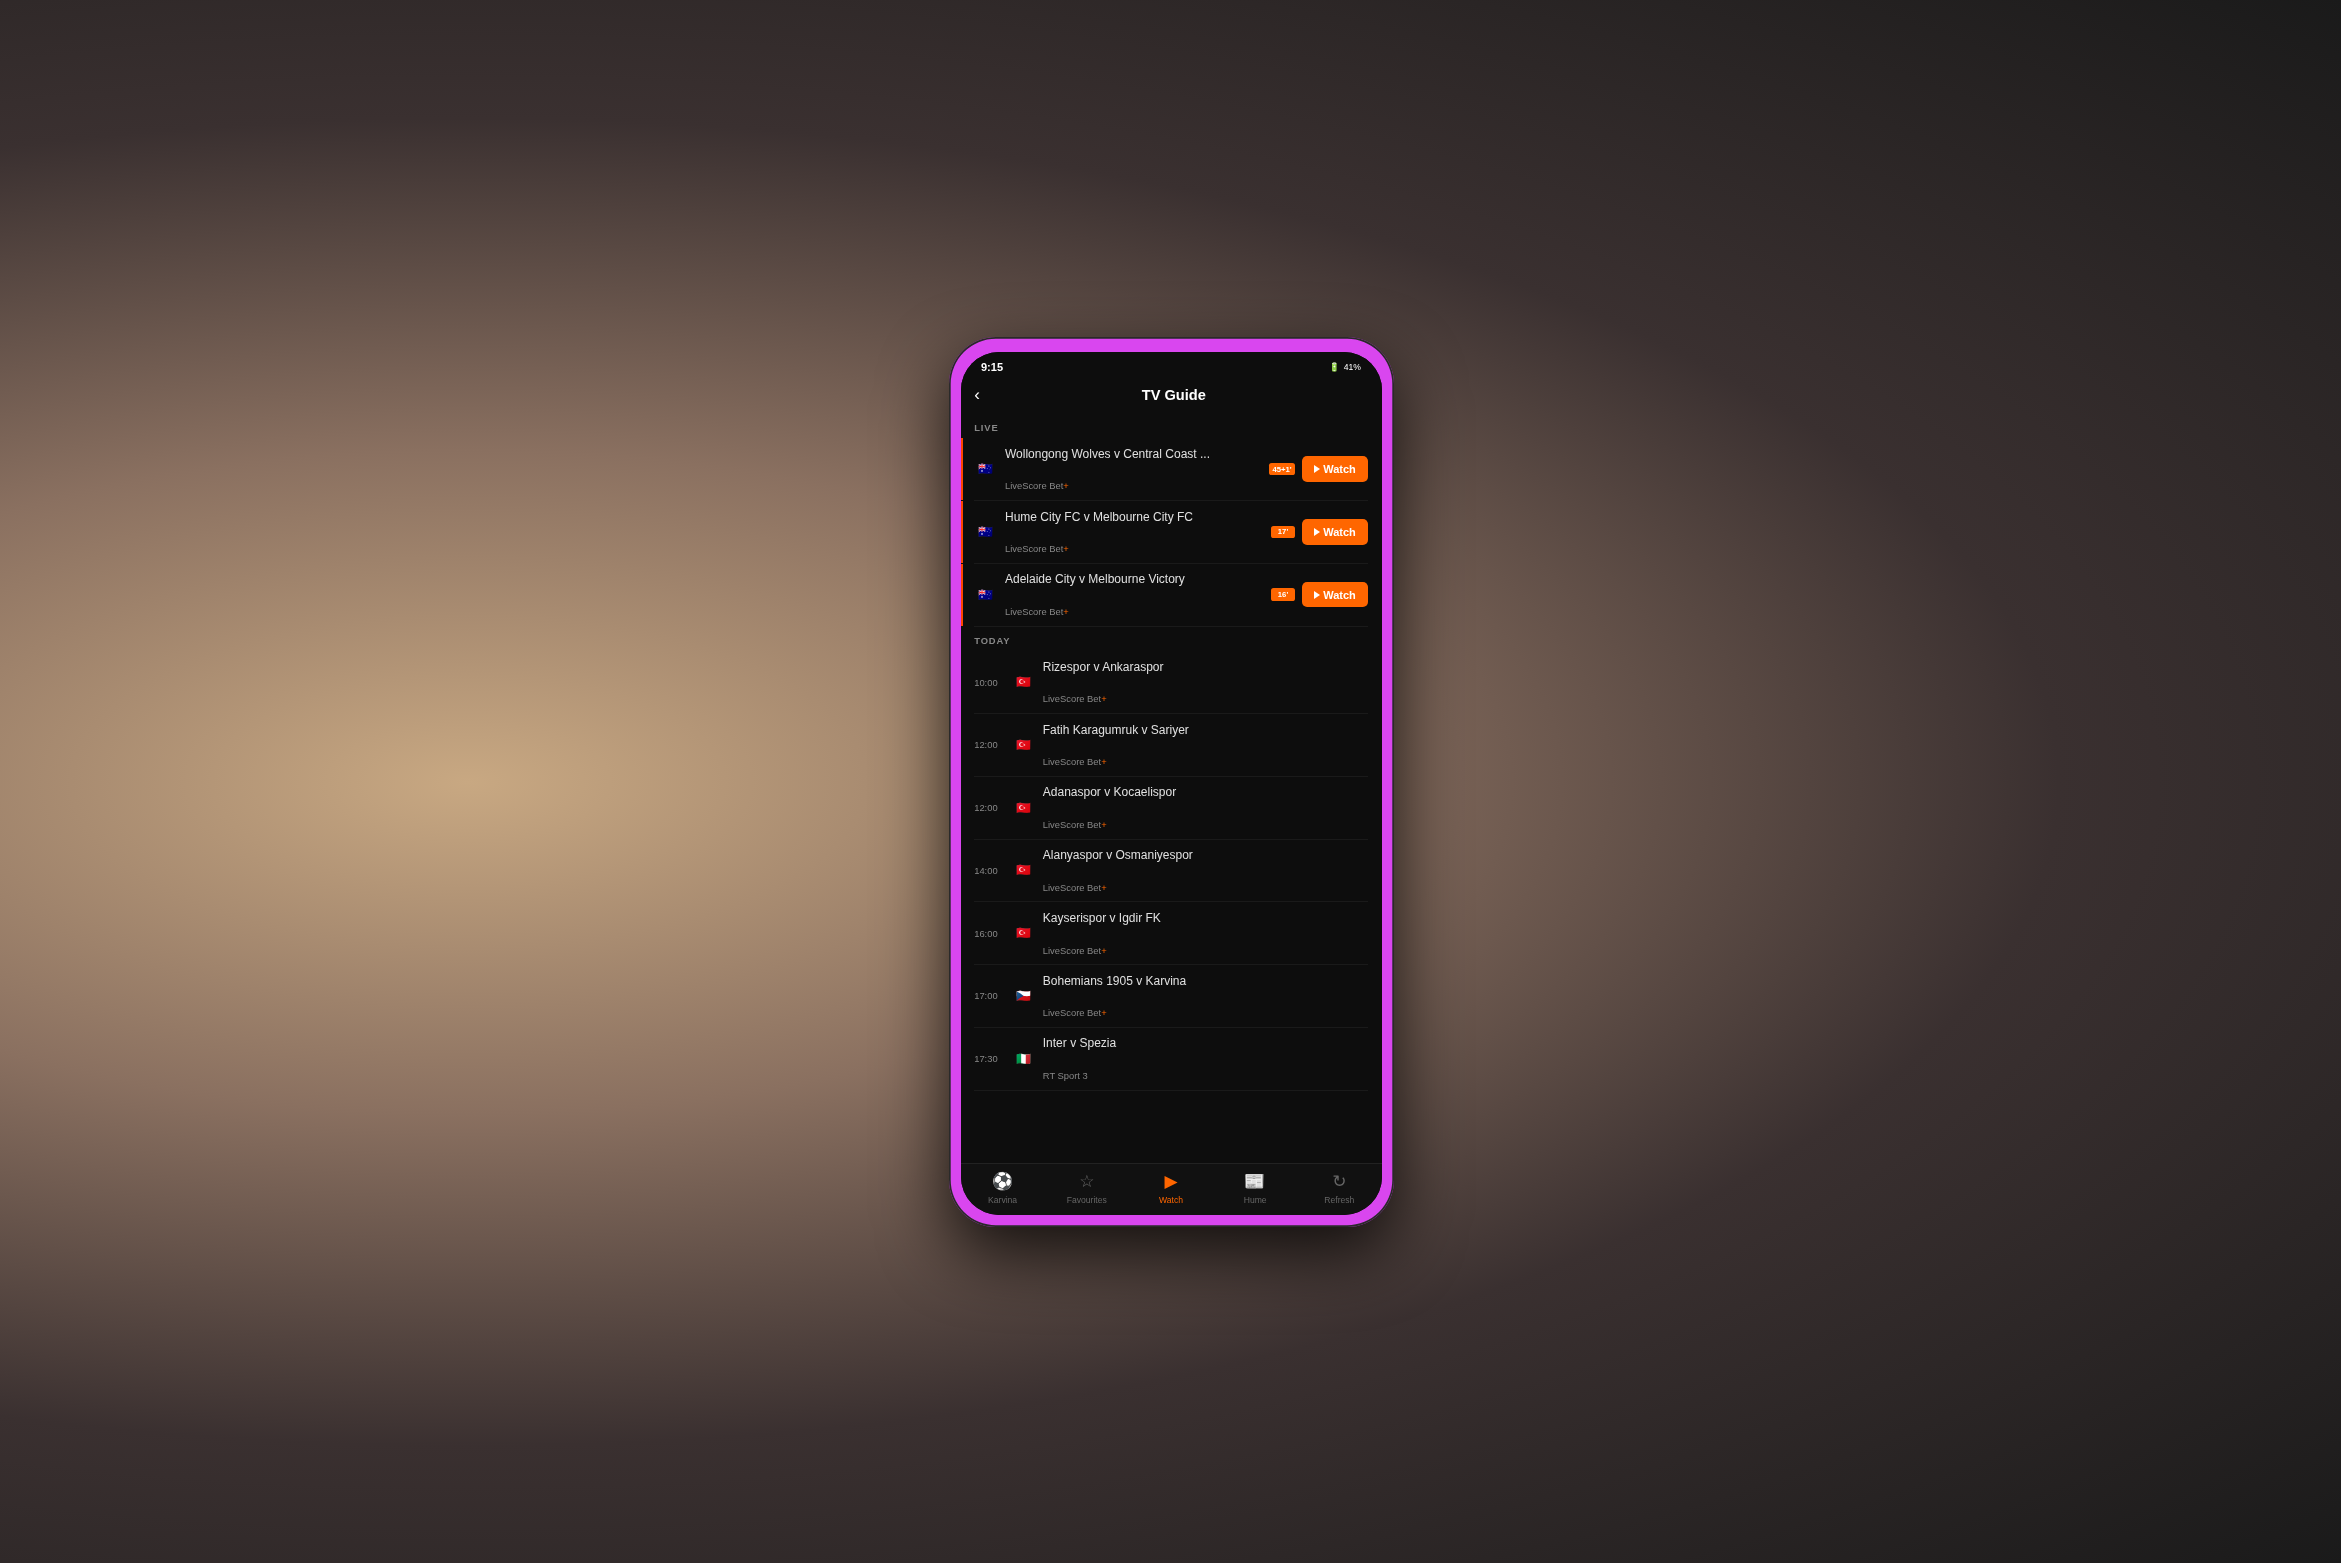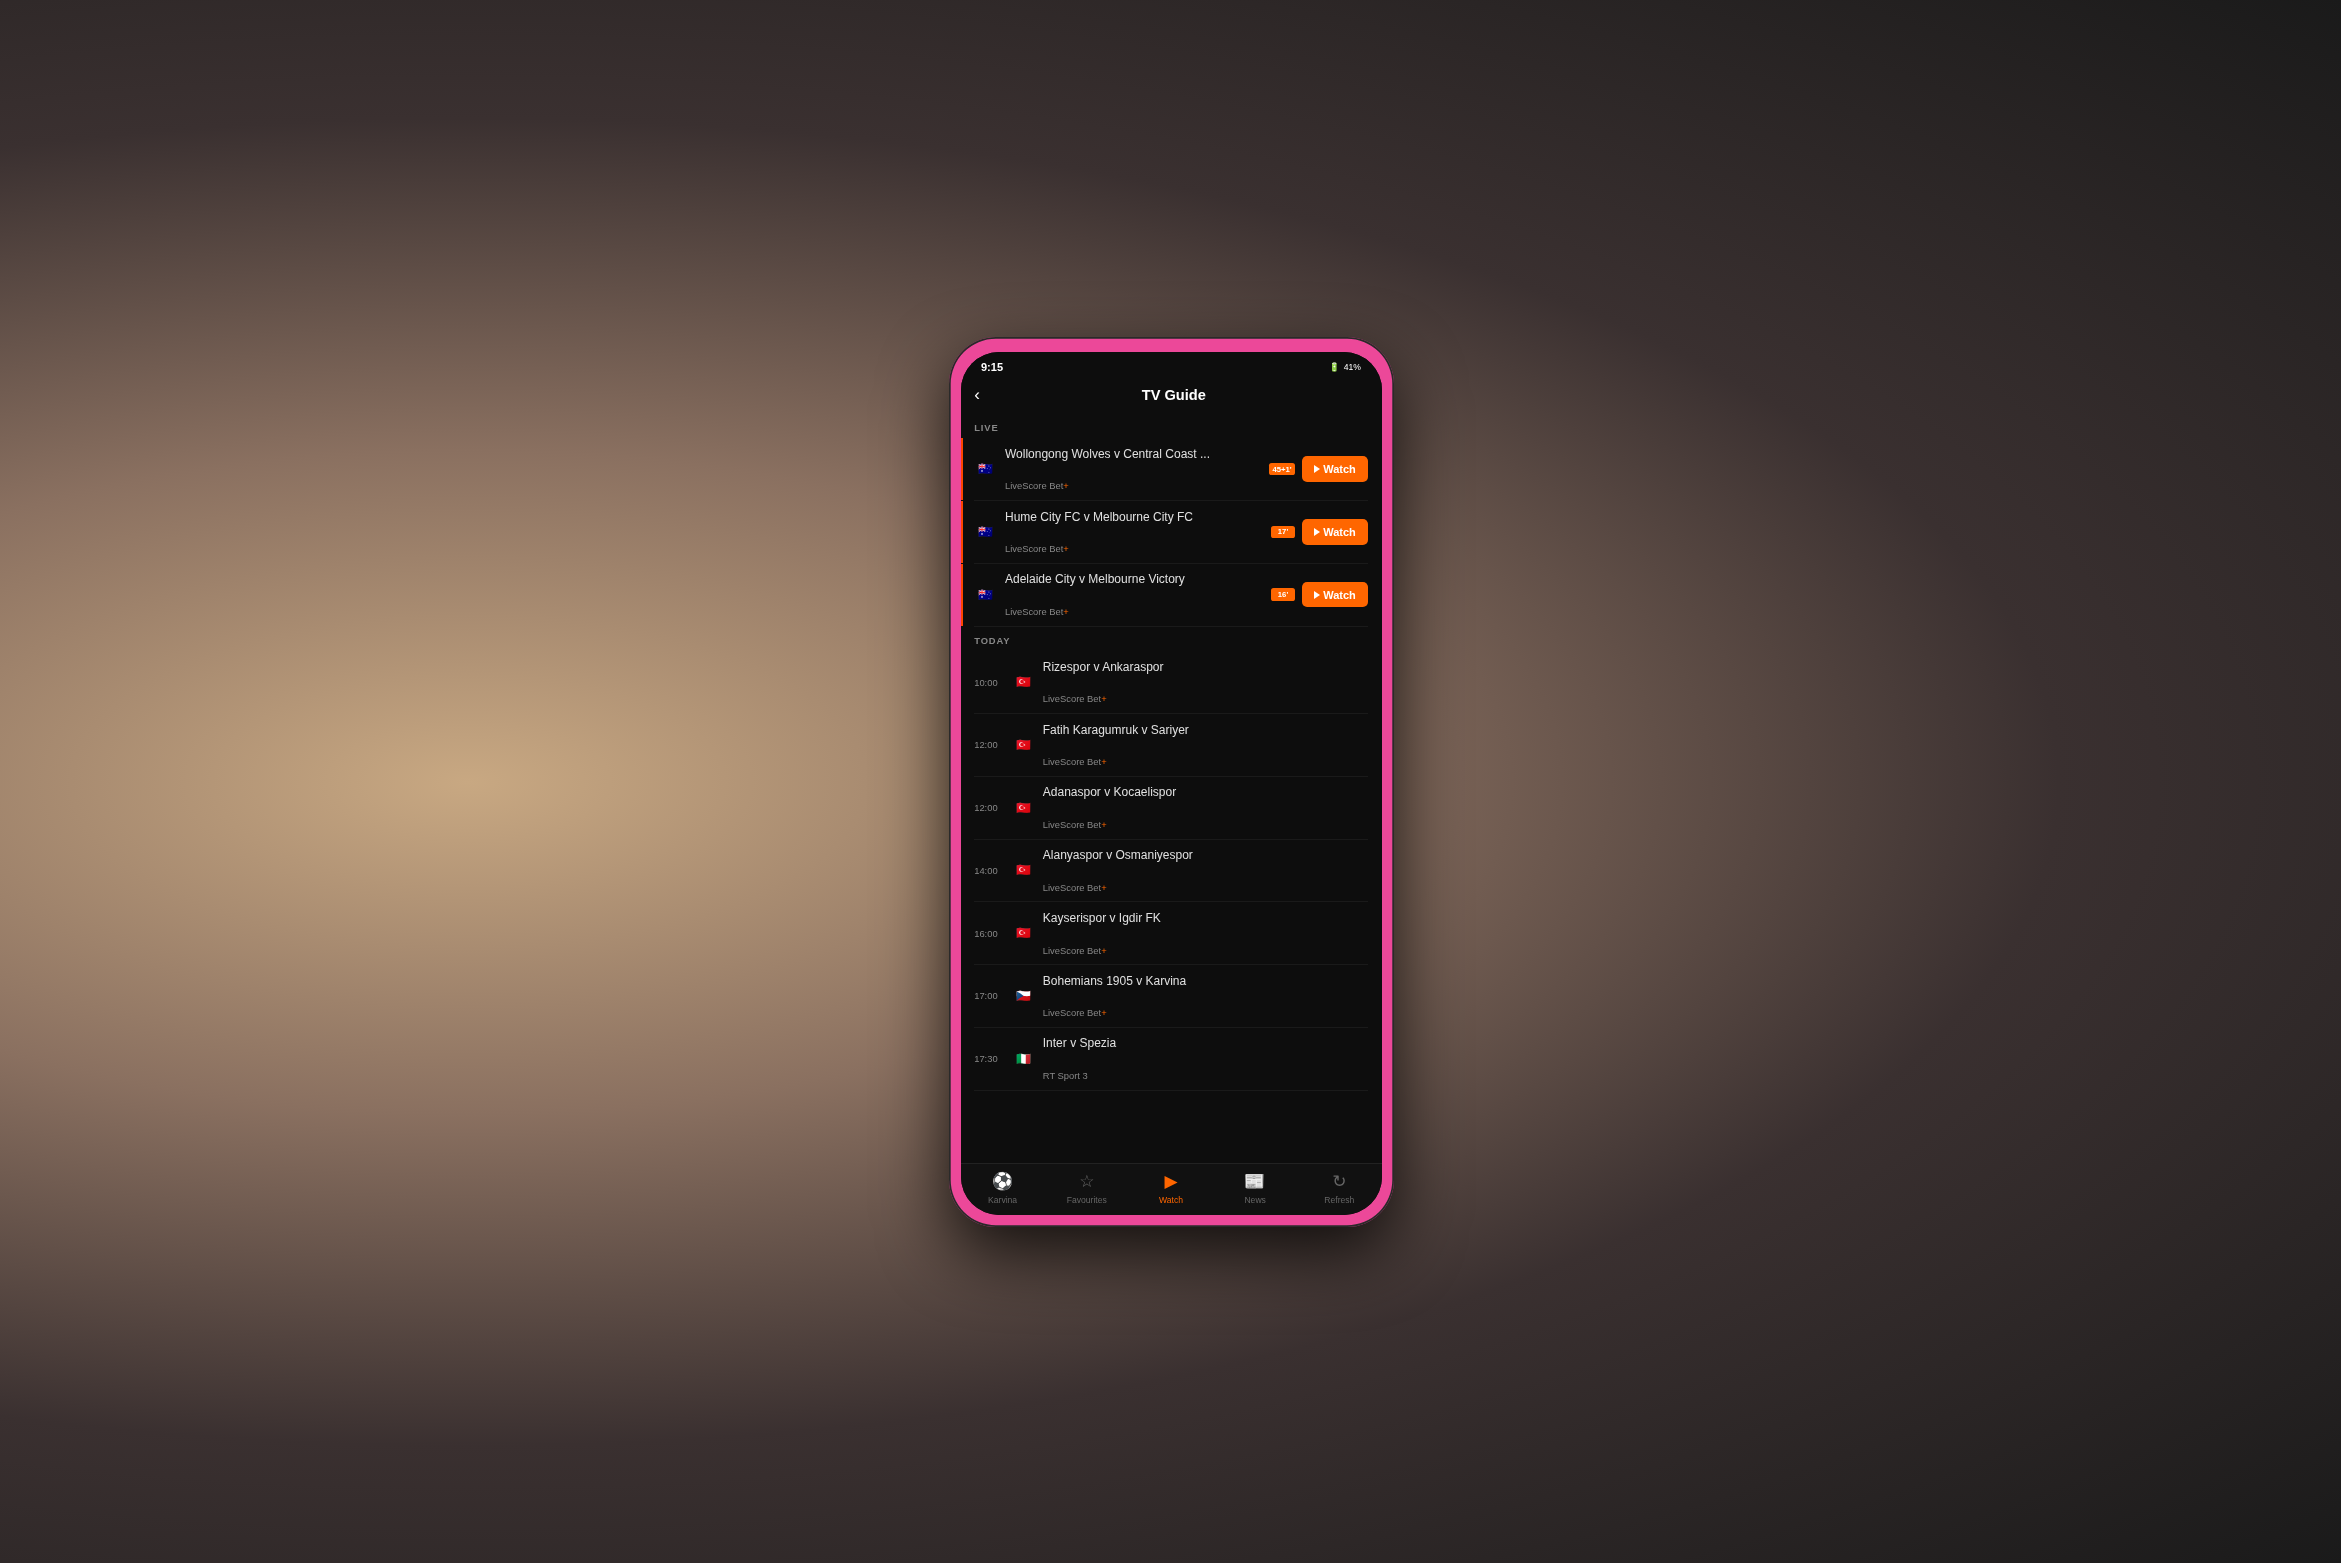--- a/index.html
+++ b/index.html
@@ -27,21 +27,21 @@
       position: relative;
       z-index: 10;
       display: flex;
       align-items: center;
       justify-content: center;
     }
 
     .phone {
       width: 445px;
       height: 890px;
-      background: #ec4899;
+      background: #d946ef;
       border-radius: 47px;
       position: relative;
       box-shadow: 0 26px 68px rgba(0,0,0,0.8), inset 0 0 0 1.7px #2a2a2a;
       overflow: hidden;
     }
 
     .phone-screen {
       position: absolute;
       top: 15.4px;
       left: 12px;
@@ -411,21 +411,21 @@
         <div class="nav-item">
           <span class="nav-icon">☆</span>
           <span class="nav-label">Favourites</span>
         </div>
         <div class="nav-item">
           <span class="nav-icon active">▶</span>
           <span class="nav-label active">Watch</span>
         </div>
         <div class="nav-item">
           <span class="nav-icon">📰</span>
-          <span class="nav-label">News</span>
+          <span class="nav-label">Hume</span>
         </div>
         <div class="nav-item">
           <span class="nav-icon">↻</span>
           <span class="nav-label">Refresh</span>
         </div>
       </div>
 
     </div>
   </div>
 </div>

